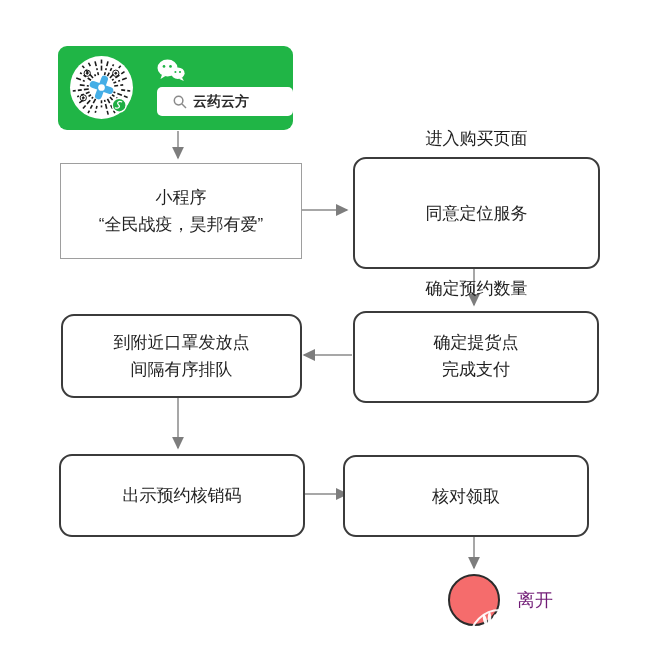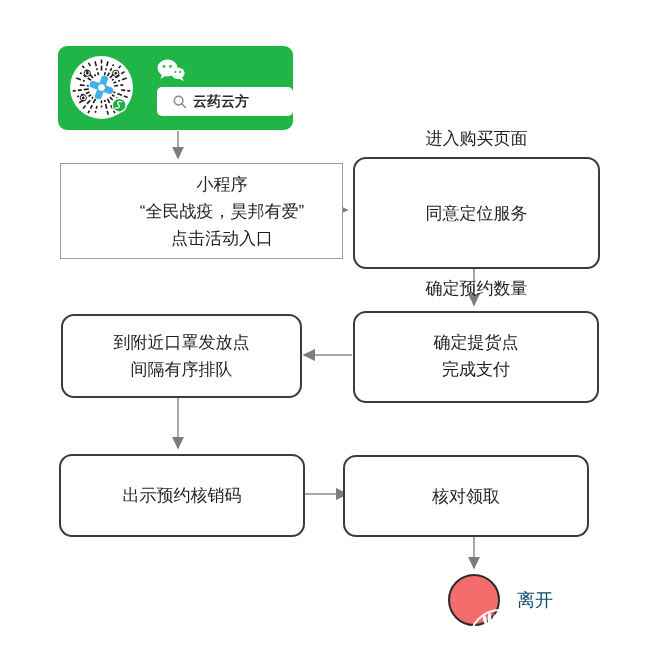--- a/index.html
+++ b/index.html
@@ -25,35 +25,35 @@
     position:absolute;left:99px;top:41px;width:136px;height:29px;background:#ffffff;
     border-radius:5px;display:flex;align-items:center;gap:6px;padding-left:16px;box-sizing:border-box;
   }
   .search-value{font-size:14px;font-weight:bold;color:#2b2b2b;white-space:nowrap;}
   
   .step{
     position:absolute;background:#ffffff;display:flex;flex-direction:column;
     align-items:center;justify-content:center;text-align:center;
     font-size:17px;line-height:27px;color:#1f1f1f;
   }
-  .step.rect{border:1px solid #9E9E9E;border-radius:0;padding-left:41px;}
+  .step.rect{border:1px solid #9E9E9E;border-radius:0;}
   .step.rounded{border:2px solid #3B3B3B;border-radius:13px;}
   .step-1{left:60px; top:163px;width:240px;height:94px;}
   .step-2{left:353px;top:157px;width:243px;height:108px;gap:48px;}
   .step-3{left:353px;top:311px;width:242px;height:88px;font-family:Liberation Mono, monospace;}
   .step-4{left:61px; top:314px;width:237px;height:80px;}
   .step-5{left:59px; top:454px;width:242px;height:79px;}
   .step-6{left:343px;top:455px;width:242px;height:78px;}
   
   .end-circle{
     position:absolute;left:448px;top:574px;width:52px;height:52px;border-radius:50%;
     background:#F56C6C;border:2.5px solid #2B2B2B;box-sizing:border-box;
   }
   .end-label{
-    position:absolute;left:517px;top:588px;font-size:18px;color:#0c4a6e;
+    position:absolute;left:517px;top:588px;font-size:18px;color:#701a75;
   }
   
   .arrows{position:absolute;left:0;top:0;pointer-events:none;}
   
   .watermark{position:absolute;left:455px;top:595px;pointer-events:none;}
 </style>
 </head>
 <body>
 
 <div class="canvas">
@@ -186,21 +186,20 @@
         <circle cx="5.6" cy="5.6" r="4.3" stroke="#8a8a8a" stroke-width="1.5" fill="none"></circle>
         <line x1="9" y1="9" x2="13" y2="13" stroke="#8a8a8a" stroke-width="1.5"></line>
       </svg>
       <span class="search-value">云药云方</span>
     </div>
   </div>
 
   <div class="step rect step-1">
     <div>小程序</div>
     <div>“全民战疫，昊邦有爱”</div>
-    <div>点击活动入口</div>
   </div>
 
   <div class="step rounded step-2">
     <div>进入购买页面</div>
     <div>同意定位服务</div>
     <div>确定预约数量</div>
   </div>
 
   <div class="step rounded step-3">
     <div>确定提货点</div>

